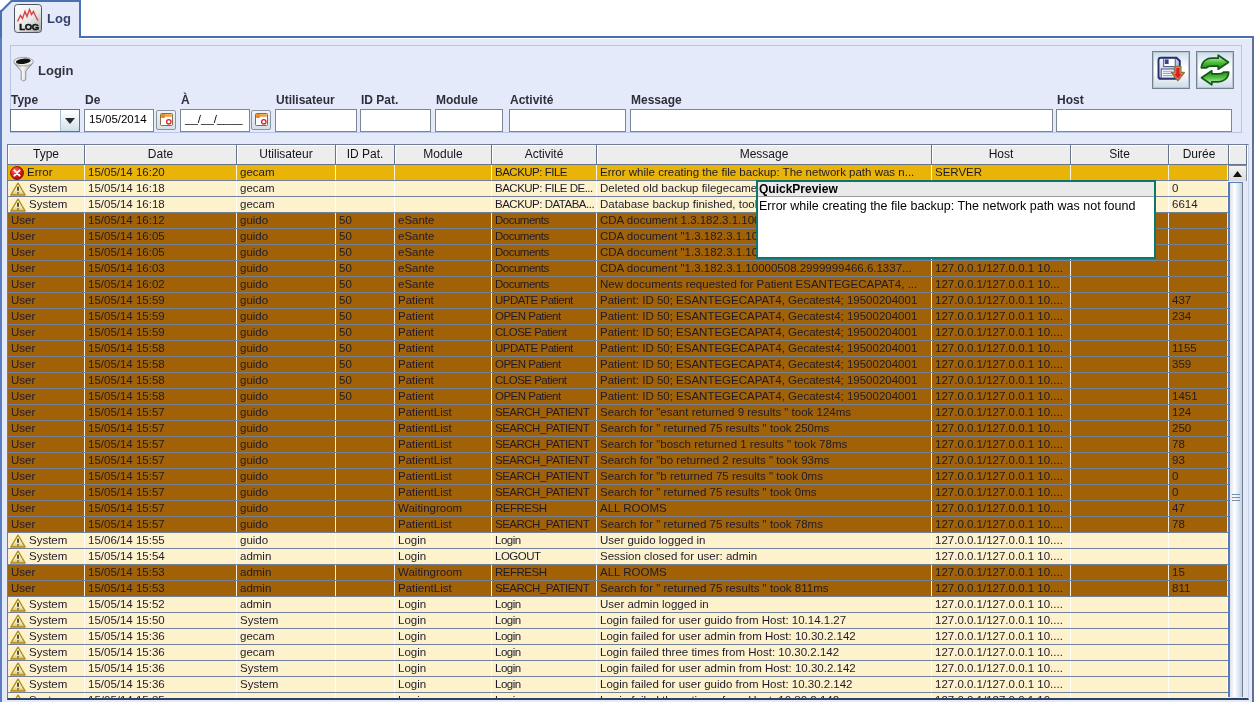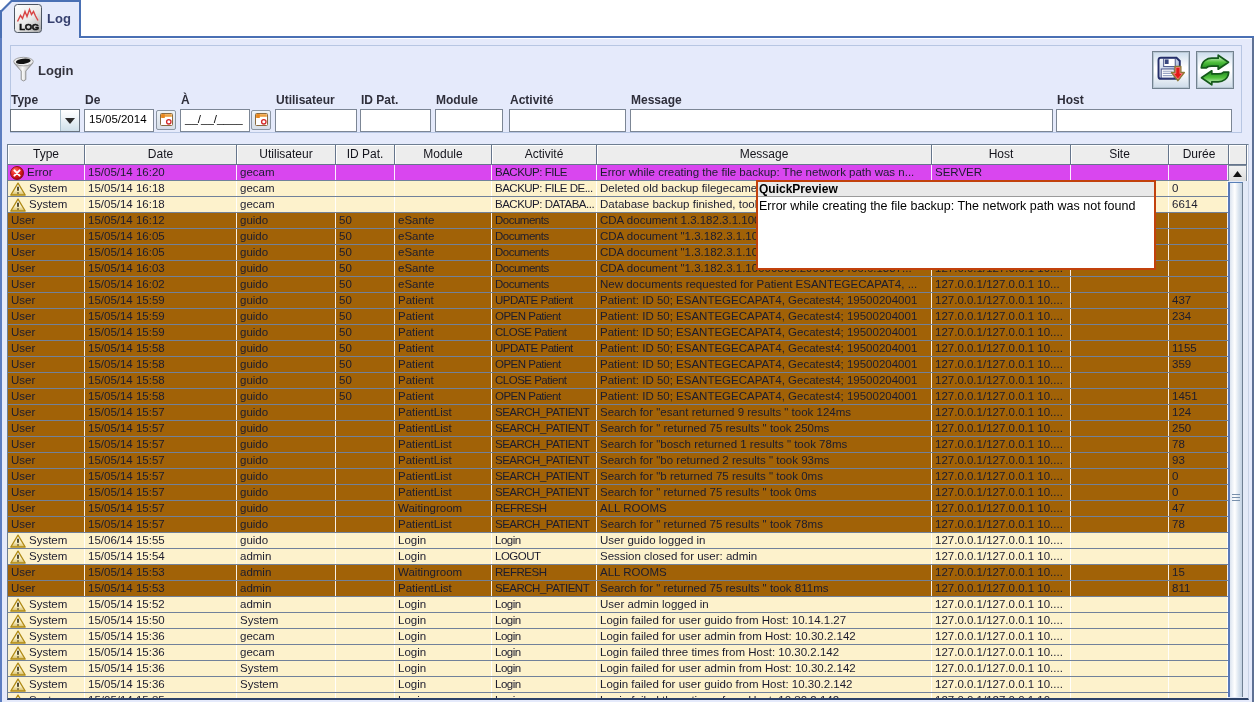--- a/index.html
+++ b/index.html
@@ -34,21 +34,21 @@
 
 .tbtn { top:51px; width:38px; height:38px; border:1px solid #72828f; box-shadow:inset 0 0 0 1px #b8c6d2; background:linear-gradient(#cbdcec,#ffffff 42%,#ffffff 55%,#ccdae8); }
 .tbtn svg { display:block; margin:2px auto 0; }
 
 
 #spane { left:7px; top:144px; width:1242px; height:556px; border-top:1px solid #6e7e92; border-left:1px solid #6e7e92; border-right:1px solid #c9d3e6; border-bottom:2px solid #2d4268; background:#fff; overflow:hidden; }
 #thead { position:absolute; left:0; top:0; width:1240px; height:20px; display:flex; }
 .hc { height:20px; background:#ededed; border-right:1px solid #66758c; border-bottom:1px solid #66758c; box-shadow:inset 1px 1px 0 #ffffff; font-size:12px; color:#14141c; text-align:center; line-height:19px; }
 #tbody { position:absolute; left:0; top:20px; width:1222px; }
 .row { display:flex; height:16px; border-bottom:1px solid #71819a; overflow:hidden; }
-.re { background:#d946ef; }
+.re { background:#eab308; }
 .rs { background:#fdf2cc; }
 .ru { background:#a16207; }
 .c { height:15px; border-right:1px solid rgba(255,255,255,0.9); padding-left:3px; font-size:11.5px; line-height:15px; color:#1c1c2e; white-space:nowrap; overflow:hidden; display:flex; align-items:center; }
 .ticon { margin:0 3px 0 -1px; flex:none; }
 .c0 { width:77px; }
 .c1 { width:152px; }
 .c2 { width:99px; }
 .c3 { width:59px; }
 .c4 { width:97px; }
 .c5 { width:105px; }
@@ -60,21 +60,21 @@
 
 
 #sbcorner { left:1220px; top:0; width:19px; height:20px; background:#ededed; border-left:1px solid #66758c; border-right:1px solid #66758c; border-bottom:1px solid #66758c; box-shadow:inset 1px 1px 0 #ffffff; }
 #sbup { left:1220px; top:20px; width:19px; height:17px; background:linear-gradient(#f2f2f2,#dcdcdc); border:1px solid #7c8a9c; }
 #sbup svg { display:block; margin:5px auto 0; }
 #sbtrack { left:1220px; top:36px; width:21px; height:517px; background:#e4eaf8; }
 #sbthumb { left:1220px; top:37px; width:15px; height:515px; background:linear-gradient(90deg,#dde5f0,#ffffff 40%,#dde6f0 70%,#c2d1e3); border-left:2px solid #5878b8; border-right:1px solid #6f7f92; border-top:1px solid #5880b8; }
 #sbgrip { left:1224px; top:349px; width:8px; height:8px; background:repeating-linear-gradient(#7890ac 0 1px, transparent 1px 3px); }
 
 
-#qtip { left:748px; top:35px; width:400px; height:90px; background:#ffffff; border:2px solid #c2410c; z-index:10; }
+#qtip { left:748px; top:35px; width:400px; height:79px; background:#ffffff; border:2px solid #0f766e; z-index:10; }
 #qtiphead { height:15px; background:#e9e9e9; border-bottom:1px solid #9a9a9a; font-size:12px; font-weight:bold; color:#000; padding-left:1px; line-height:14px; }
 #qtipbody { font-size:12.5px; color:#000; padding:2px 0 0 1px; }
 </style></head>
 <body>
 <div class="abs" id="content"></div>
 <div class="abs" id="topline"></div>
 <div class="abs" id="lborder"></div>
 <div class="abs" id="rborder"></div>
 <div class="abs" id="tab"></div>
 <div class="abs" id="tabin"></div>

